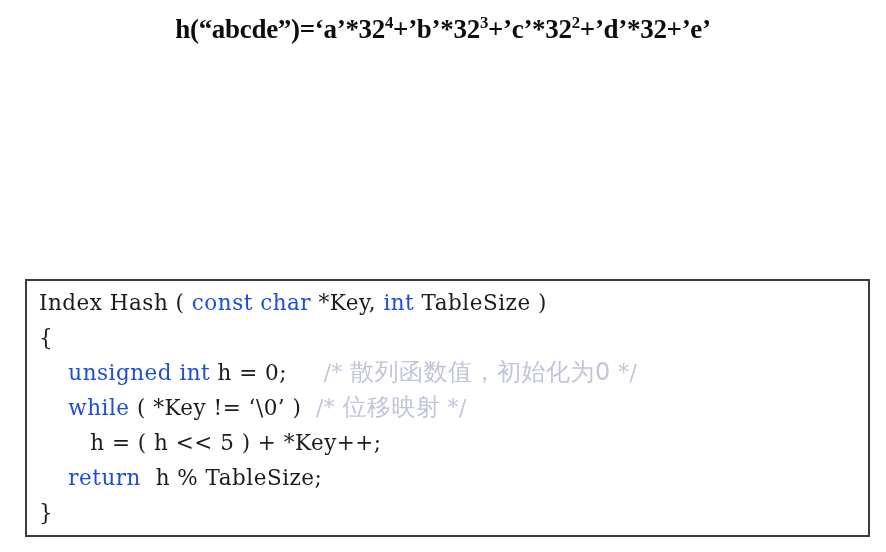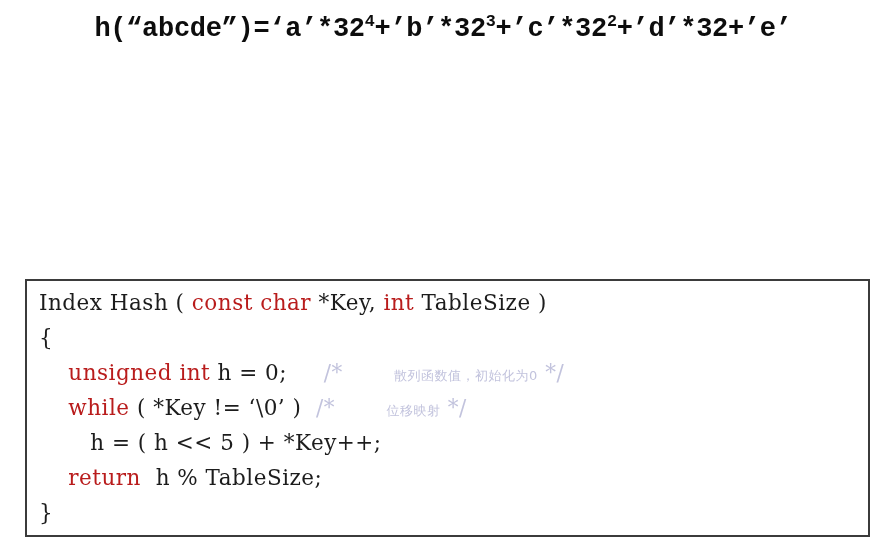--- a/index.html
+++ b/index.html
@@ -15,21 +15,21 @@
     font-family: "Liberation Serif", serif;
   }
 
   
   .formula {
     position: absolute;
     left: 0;
     top: 14px;
     width: 886px;
     text-align: center;
-    font-family: Liberation Mono, monospace;
+    font-family: Liberation Serif, serif;
     font-weight: bold;
     font-size: 27px;
     letter-spacing: -0.3px;
     color: #0d0d0d;
     white-space: nowrap;
   }
   .formula sup {
     font-size: 0.62em;
     vertical-align: super;
     line-height: 0;
@@ -57,23 +57,23 @@
     line-height: 35px;
     color: #1c1c1c;
     white-space: pre;
     letter-spacing: 0.5px;
   }
   .code .ln {
     display: block;
     height: 35px;
     white-space: pre;
   }
-  .kw      { color: #b91c1c; }
+  .kw      { color: #1d4ed8; }
   .cmt     { color: #c2c3dd; }
-  .cmt-cn  { font-family: "DejaVu Sans", "Liberation Sans", sans-serif; font-size: 13px; margin-left: 44px; }
+  .cmt-cn  { font-family: "DejaVu Sans", "Liberation Sans", sans-serif; font-size: 24px; }
 
   
   .watermark {
     position: absolute;
     right: 8px;
     bottom: 1px;
     font-family: "Liberation Sans", sans-serif;
     font-size: 14px;
     color: #e2e2e6;
     letter-spacing: 0.2px;

